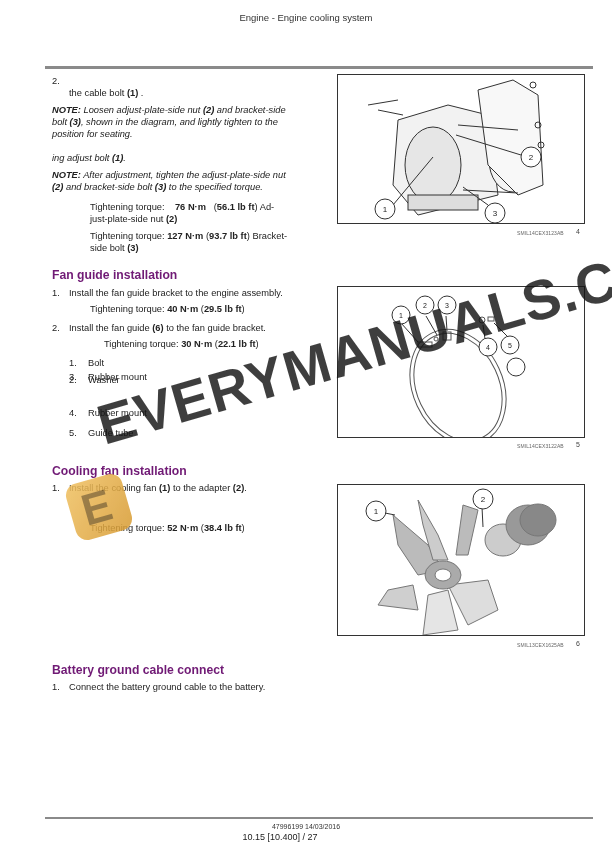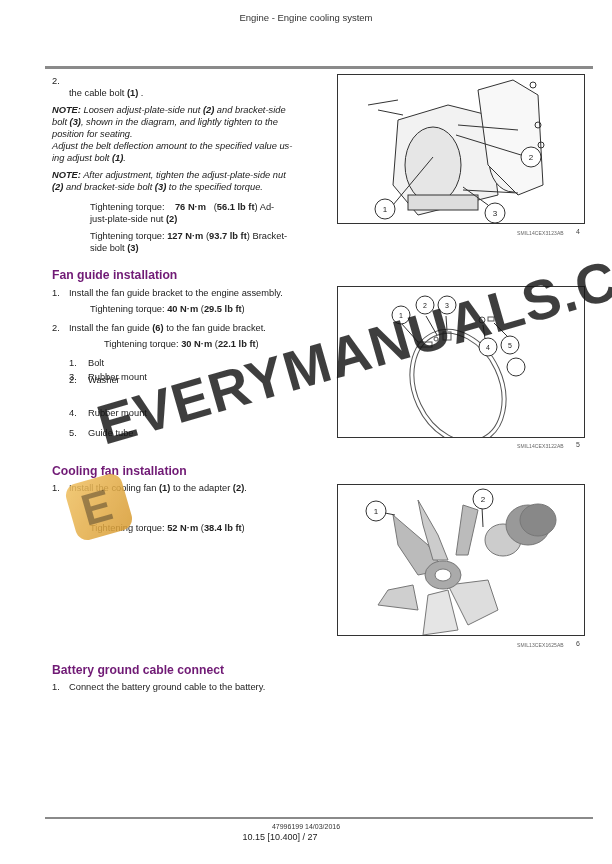--- a/index.html
+++ b/index.html
@@ -37,21 +37,21 @@
   <div style="padding-left:17px;">
     <br>
     <span>the cable bolt </span><b>(1)</b><span> .</span>
   </div>
 </div>
 
 <div class="p note" style="top:104px;">
   <b>NOTE:</b><span> Loosen adjust-plate-side nut </span><b>(2)</b><span> and bracket-side</span><br>
   <span>bolt </span><b>(3)</b><span>, shown in the diagram, and lightly tighten to the</span><br>
   <span>position for seating.</span><br>
-  <span>Adjust the belt deflection amount to the specified value us-</span><br>
+  <br>
   <span>ing adjust bolt </span><b>(1)</b><span>.</span>
 </div>
 
 <div class="p note" style="top:169px;">
   <b>NOTE:</b><span> After adjustment, tighten the adjust-plate-side nut</span><br>
   <b>(2)</b><span> and bracket-side bolt </span><b>(3)</b><span> to the specified torque.</span>
 </div>
 
 <div class="indent" style="top:201px; text-align:justify;">
   <span>Tightening torque:</span>&nbsp;&nbsp;&nbsp;&nbsp;<b>76 N·m</b>&nbsp;&nbsp;<span> (</span><b>56.1 lb ft</b><span>) Ad-</span><br>

